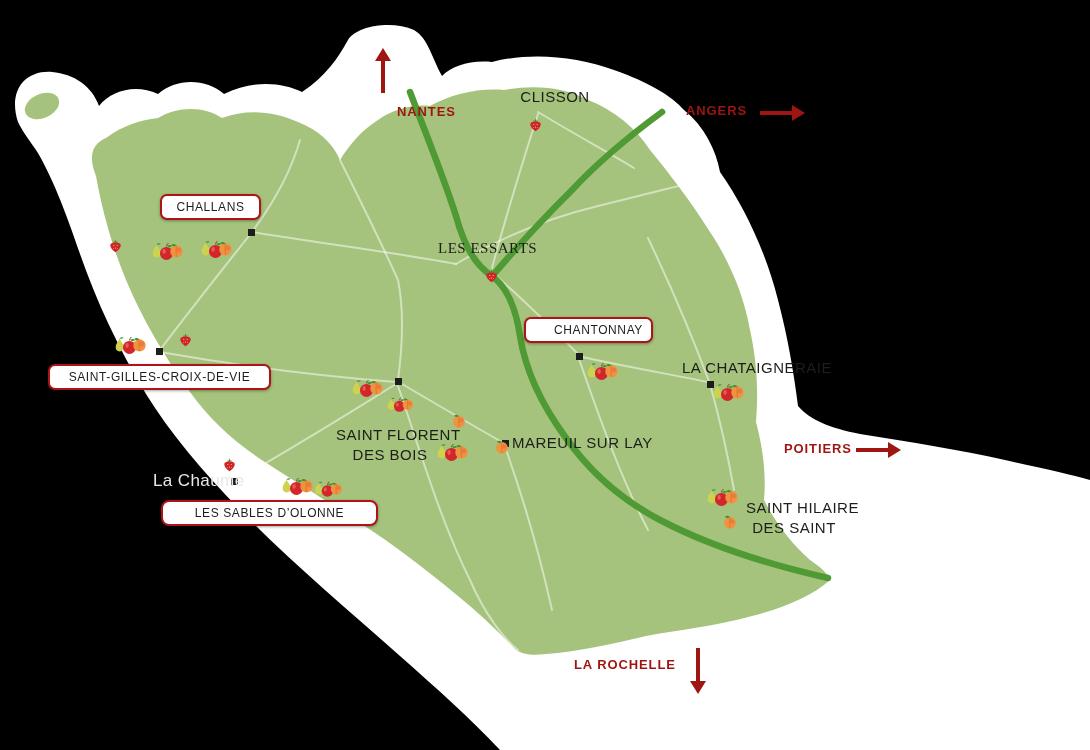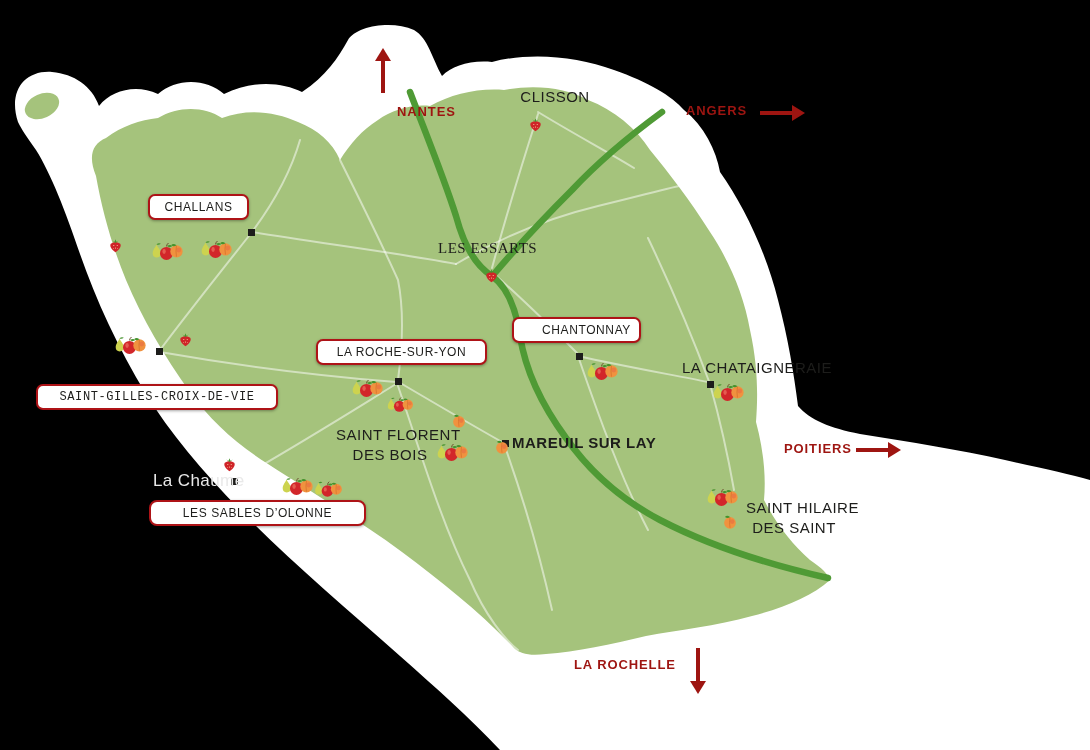--- a/index.html
+++ b/index.html
@@ -7,21 +7,21 @@
     position:relative; width:1090px; height:750px; overflow:hidden;
     background:#000; font-family:"Liberation Sans", sans-serif;
   }
   svg.terrain { position:absolute; left:0; top:0; }
 
   .boxed-label {
     position:absolute; box-sizing:border-box;
     display:flex; align-items:center; justify-content:center;
     background:#fff; border:2px solid #ae1317; border-radius:7px;
     height:26px; font-size:12px; letter-spacing:.6px; color:#1d1d1b;
-    box-shadow:0 1px 3px rgba(0,0,0,.35); white-space:nowrap;
+    box-shadow:0 1px 3px rgba(0,0,0,.35); white-space:nowrap;margin-left:12px;
   }
   .plain-label {
     position:absolute; font-size:15px; letter-spacing:.5px;
     color:#1d1d1b; text-align:center; line-height:1.3; white-space:nowrap;
   }
   .la-chaume { color:#e9e9e9; font-size:17px; letter-spacing:.4px;margin-left:27px; }
 
   .dir-label {
     position:absolute; font-size:13px; font-weight:bold;
     letter-spacing:.9px; color:#9e1511; white-space:nowrap;
@@ -210,33 +210,32 @@
       <use href="#sym-peach" x="493" y="437" width="18" height="18"></use>
       <use href="#sym-strawberry" x="221" y="456" width="17" height="17"></use>
       <use href="#sym-cluster" x="277" y="473" width="38" height="23"></use>
       <use href="#sym-cluster" x="310" y="477" width="34" height="21"></use>
       <use href="#sym-cluster" x="702" y="484" width="38" height="23"></use>
       <use href="#sym-peach" x="721" y="512" width="18" height="18"></use>
     </g>
   </svg>
 
   <div class="boxed-label" style="left:148px; top:194px; width:101px;">CHALLANS</div>
-  <div class="boxed-label" style="left:316px; top:339px; width:171px;">LA ROCHE-SUR-YON</div>
   <div class="boxed-label" style="left:512px; top:317px; width:129px;padding-left:20px;">CHANTONNAY</div>
-  <div class="boxed-label" style="left:36px; top:384px; width:242px;font-family:Liberation Mono, monospace;">SAINT-GILLES-CROIX-DE-VIE</div>
+  <div class="boxed-label" style="left:36px; top:364px; width:223px;">SAINT-GILLES-CROIX-DE-VIE</div>
   <div class="boxed-label" style="left:149px; top:500px; width:217px;border-radius:8px;">LES SABLES D’OLONNE</div>
 
   <div class="plain-label" style="left:520px; top:87px; width:70px;">CLISSON</div>
   <div class="plain-label" style="left:438px; top:239px; width:90px;font-family:Liberation Serif, serif;">LES ESSARTS</div>
   <div class="plain-label" style="left:682px; top:358px; width:128px;">LA CHATAIGNERAIE</div>
   <div class="plain-label" style="left:336px; top:425px; width:108px;">
     <div>SAINT FLORENT</div>
     <div>DES BOIS</div>
   </div>
-  <div class="plain-label" style="left:512px; top:433px; width:112px;font-weight:bold;">MAREUIL SUR LAY</div>
+  <div class="plain-label" style="left:512px; top:433px; width:112px;">MAREUIL SUR LAY</div>
   <div class="plain-label" style="left:746px; top:498px; width:96px;">
     <div>SAINT HILAIRE</div>
     <div>DES SAINT</div>
   </div>
   <div class="plain-label la-chaume" style="left:126px; top:470px; width:70px;">La Chaume</div>
 
   <div class="dir-label" style="left:397px; top:69px;margin-top:35px;">NANTES</div>
   <div class="arrow arrow-up" style="left:375px; top:48px;">
     <div class="shaft"></div>
     <div class="head"></div>

